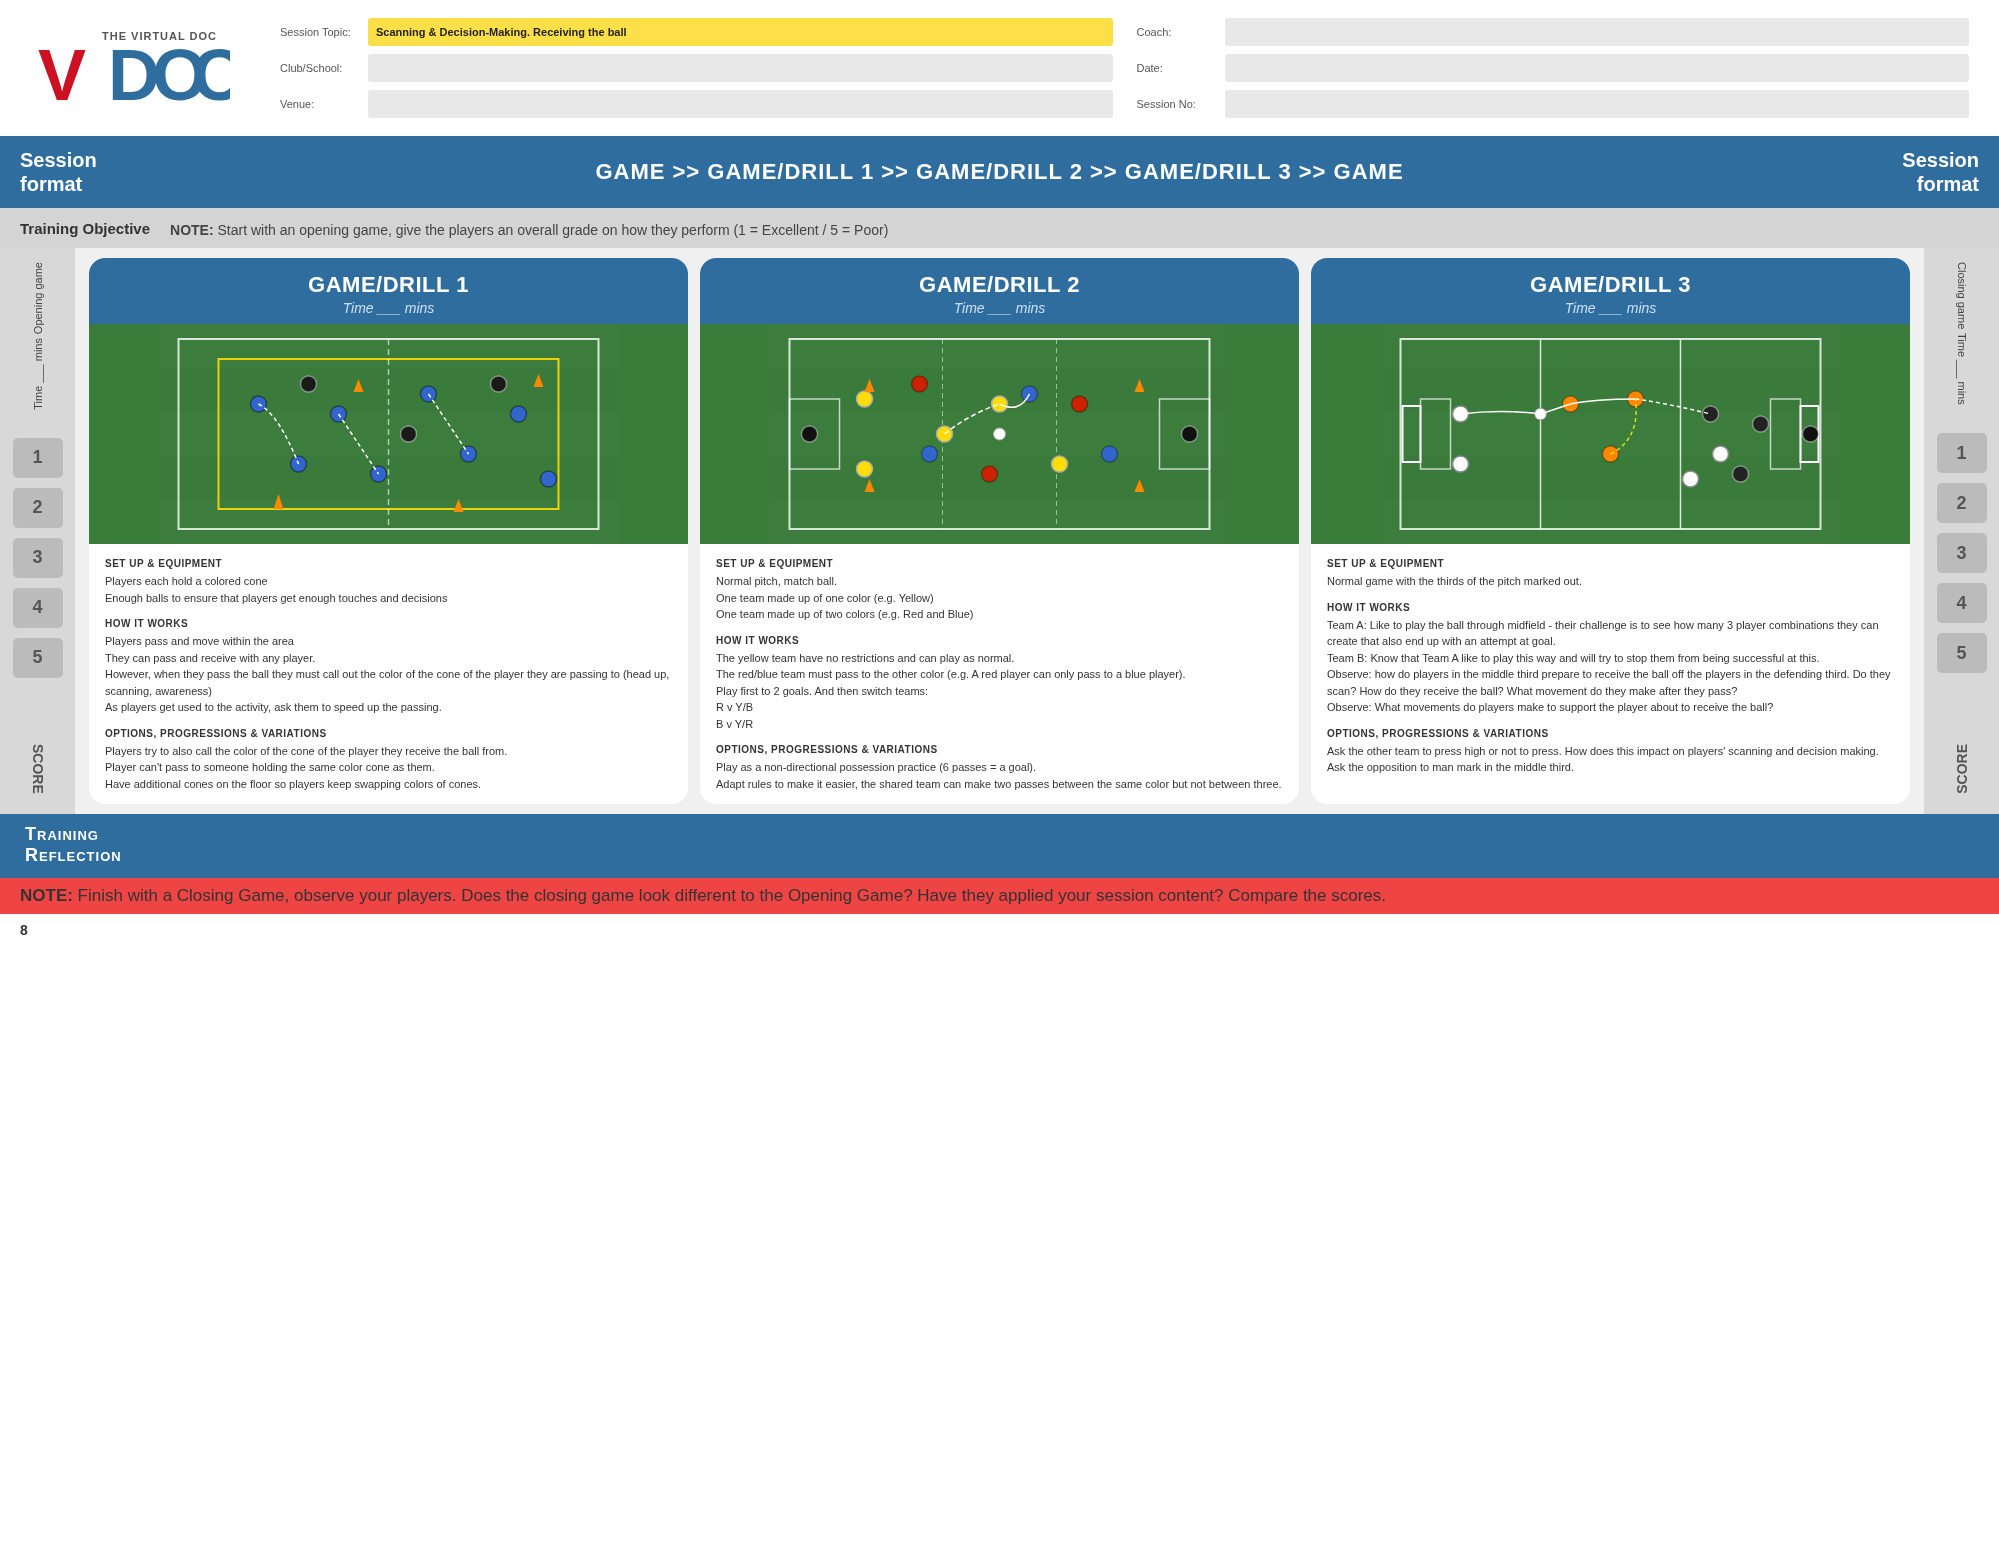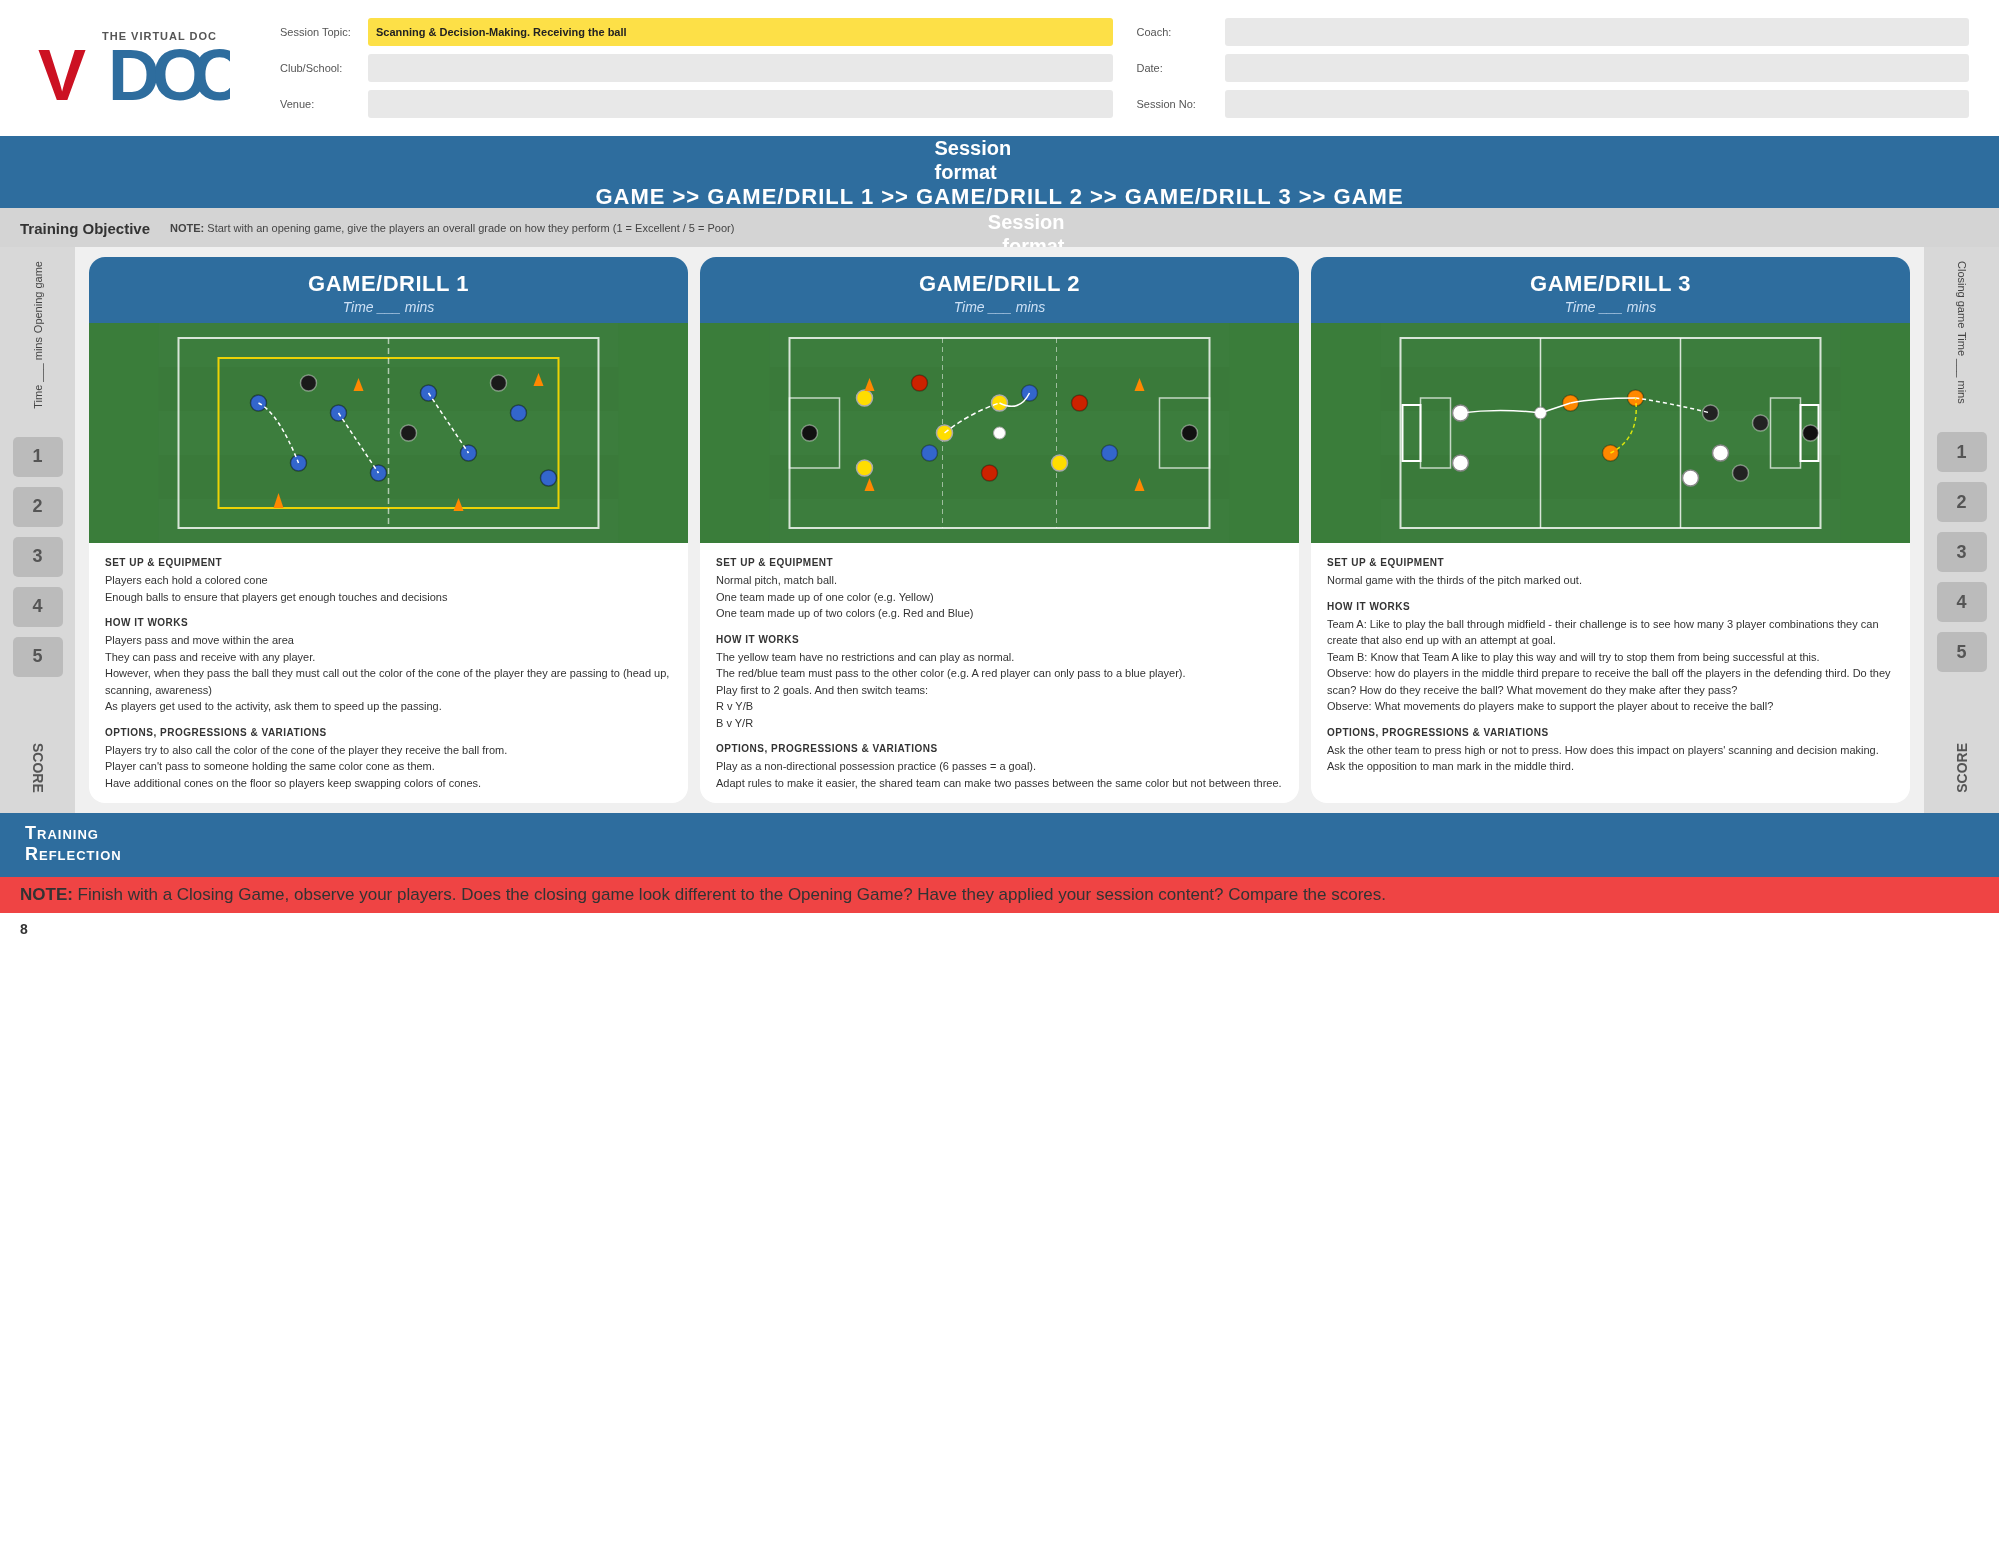--- a/index.html
+++ b/index.html
@@ -63,21 +63,20 @@
     
     .session-bar {
       background: #2e6d9e;
       color: #fff;
       display: flex;
       align-items: center;
       justify-content: space-between;
       padding: 0 20px;
       height: 72px;
       margin: 0 0 0 0;
-      flex-direction: column;
     }
     .session-format-label {
       font-size: 20px;
       font-weight: bold;
       line-height: 1.2;
       width: 130px;
     }
     .session-flow {
       font-size: 22px;
       font-weight: bold;
@@ -96,21 +95,21 @@
       margin: 0;
     }
     .training-objective-label {
       font-size: 15px;
       font-weight: bold;
       color: #333;
       white-space: nowrap;
       padding-top: 2px;
     }
     .training-objective-note {
-      font-size: 11px;
+      font-size: 14px;
       color: #444;
       padding-top: 4px;
     }
     .training-objective-note strong {
       font-weight: bold;
     }
 
     
     .main-content {
       display: flex;

